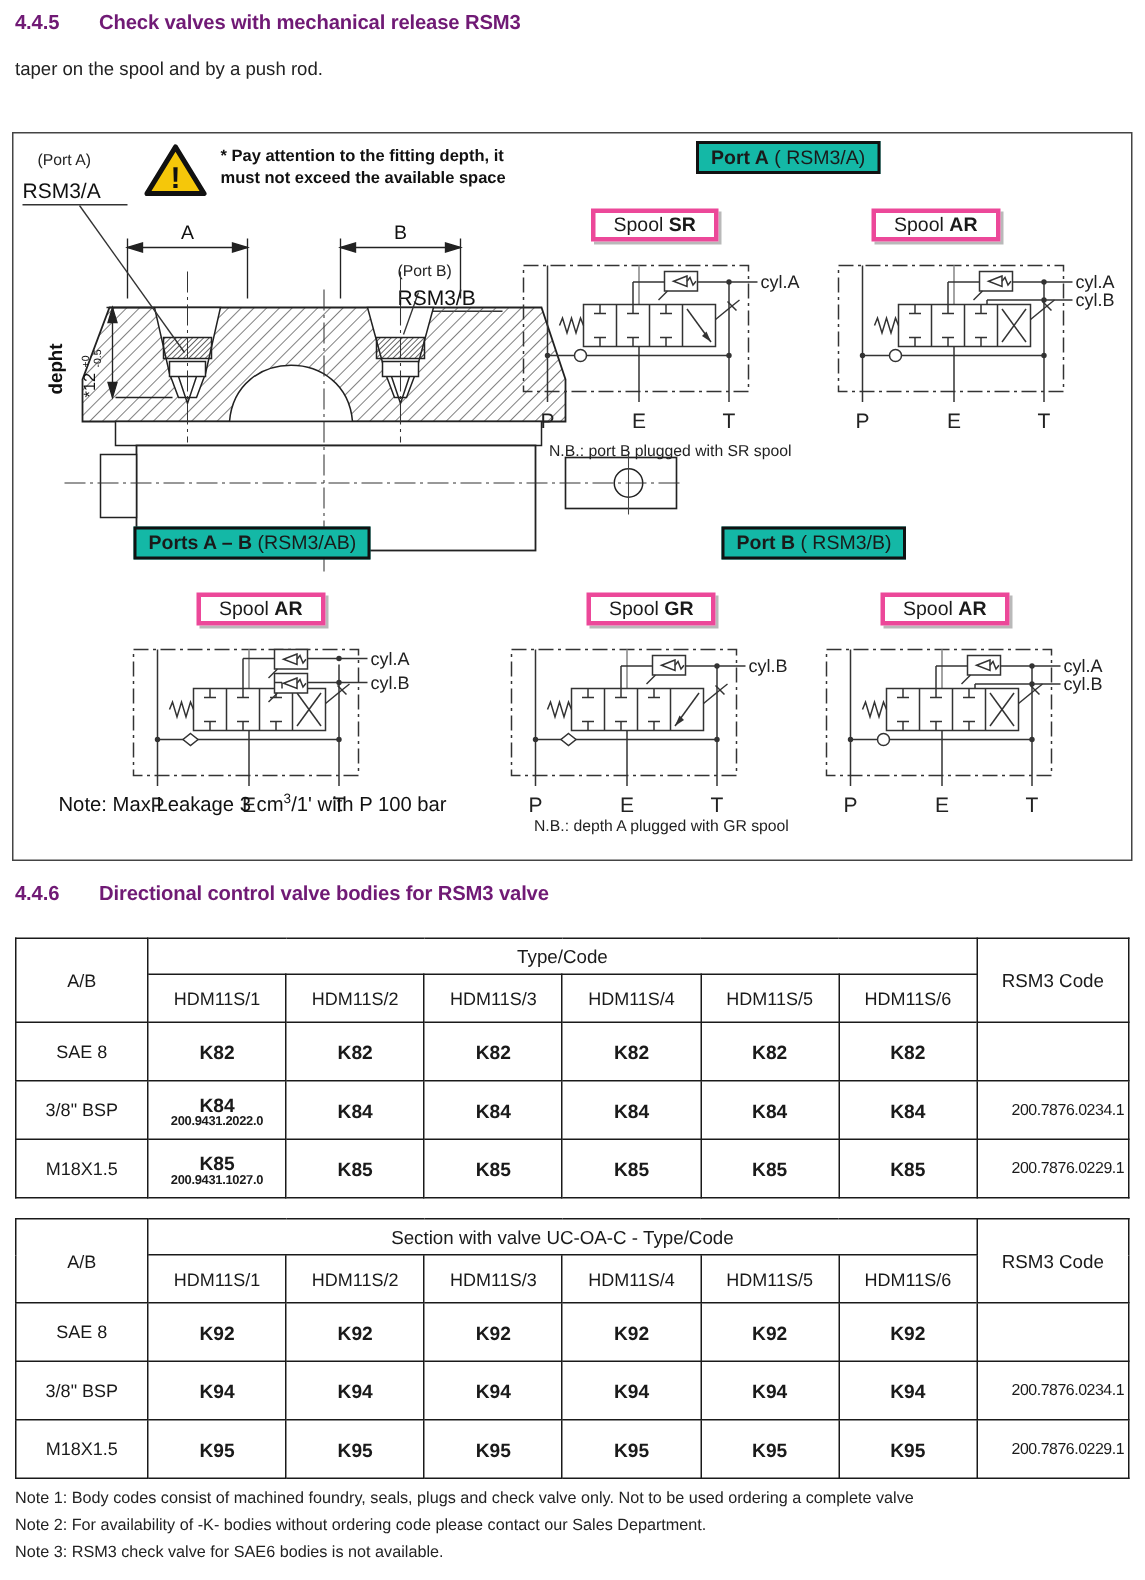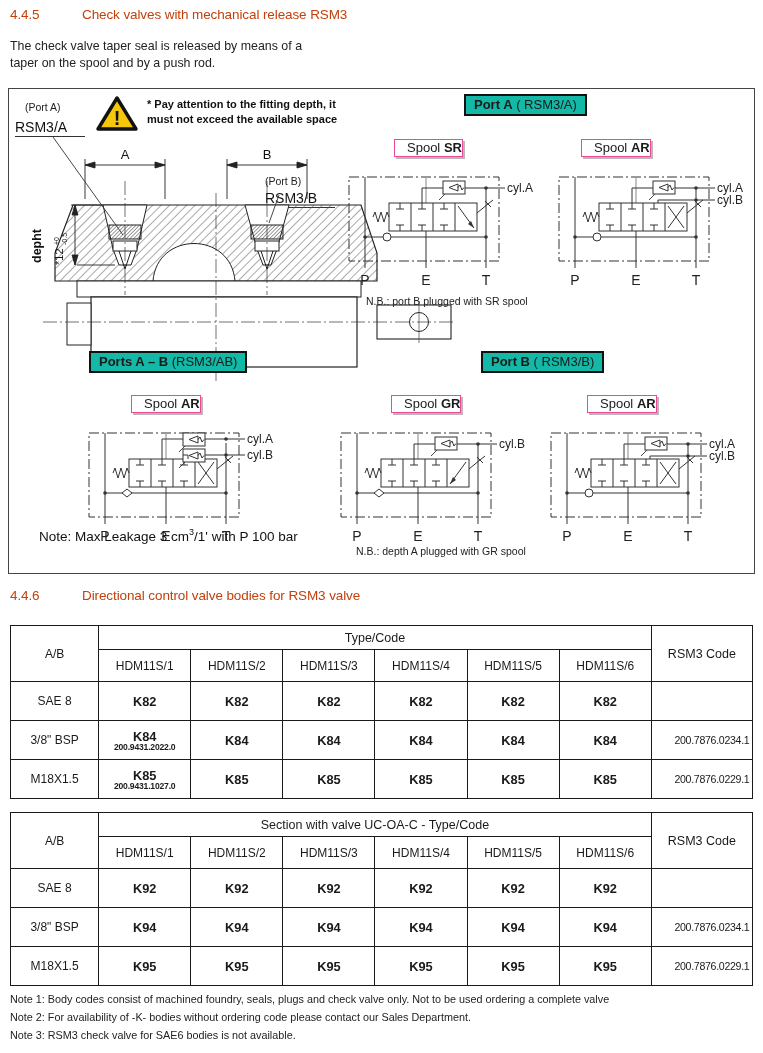--- a/index.html
+++ b/index.html
@@ -1,30 +1,30 @@
 <!DOCTYPE html>
 <html><head>
 <meta charset="utf-8">
 <style>
   html,body{margin:0;padding:0;background:#fff;}
   body{width:763px;height:1053px;position:relative;font-family:"Liberation Sans",sans-serif;color:#1a1a1a;overflow:hidden;}
   .abs{position:absolute;}
   
-  .sec-head{display:flex;font-size:13.5px;font-weight:400;letter-spacing:-0.1px;color:#c2410c;gap:16px;}
+  .sec-head{display:flex;font-size:13.5px;font-weight:700;letter-spacing:-0.1px;color:#701a75;}
   .sec-head .num{width:56px;}
   .intro{font-size:12.4px;line-height:16.5px;color:#222;}
   
   .figure{border:1.3px solid #444;background:#fff;}
   .warn-text{font-size:11px;font-weight:700;line-height:14.5px;color:#111;width:230px;}
   .small-label{font-size:10.5px;color:#222;}
   .big-label{font-size:14px;color:#111;border-bottom:1px solid #333;padding-bottom:1px;}
   
   .hdr-box{border:2px solid #111;padding:1px 8px 2px 8px;font-size:13px;background:#14b8a6;white-space:nowrap;}
   .hdr-box .b{font-weight:700;}
-  .spool-box{border:1px solid #ec4899;box-shadow:2px 2px 0 #b9b9b9;padding:0 0 1px 12px;font-size:13px;background:#fff;white-space:nowrap;}
+  .spool-box{border:3px solid #ec4899;box-shadow:2px 2px 0 #b9b9b9;padding:0 12px 1px 12px;font-size:13px;background:#fff;white-space:nowrap;}
   .spool-box .b{font-weight:700;}
   .nb{font-size:10.5px;color:#222;}
   .leak{font-size:13.5px;color:#111;}
   .leak .sup{font-size:9px;vertical-align:super;}
   
   table.k{border-collapse:collapse;table-layout:fixed;width:743px;background:#fff;}
   table.k, table.k th, table.k td{border:1.2px solid #1a1a1a;}
   table.k th{font-weight:400;}
   table.k .group{font-size:12.5px;height:23px;}
   table.k .colh{font-size:12px;height:31px;}
@@ -39,21 +39,20 @@
 </style>
 </head>
 <body>
 
 <div class="abs sec-head" style="left:10px;top:7px;">
   <span class="num">4.4.5</span>
   <span>Check valves with mechanical release RSM3</span>
 </div>
 
 <div class="abs intro" style="left:10px;top:38px;">
-  <div>The check valve taper seal is released by means of a</div>
   <div>taper  on the spool and by a push rod.</div>
 </div>
 
 <div class="abs figure" style="left:8px;top:88px;width:745px;height:484px;">
 
   <svg class="abs" style="left:86px;top:6px;" width="44" height="38" viewBox="0 0 44 38">
     <path d="M22,3 L41,34 L3,34 Z" fill="#f5c70a" stroke="#111" stroke-width="3.4" stroke-linejoin="round"></path>
     <text x="22" y="30" text-anchor="middle" font-size="20" font-weight="bold" fill="#111">!</text>
   </svg>
   <div class="abs warn-text" style="left:138px;top:8px;">

